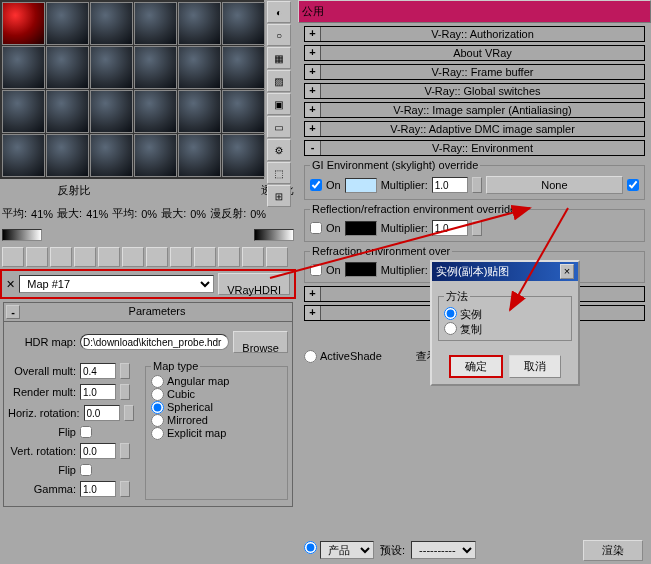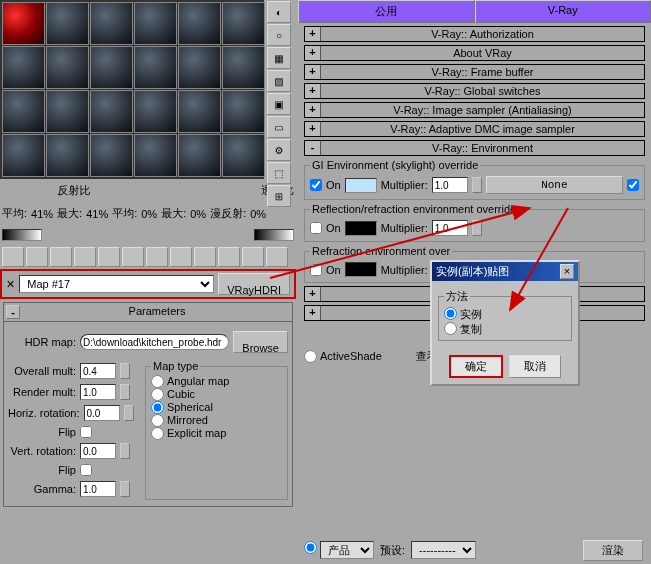--- a/index.html
+++ b/index.html
@@ -23,28 +23,28 @@
 .rollout-hdr .pm { width: 14px; border: 1px outset #ccc; background: #bbb; margin-right: 4px; font-weight: bold; }
 .rollout-body { padding: 4px; }
 .field-row { display: flex; align-items: center; gap: 4px; margin: 5px 0; font-size: 11px; }
 .field-row label { text-align: right; min-width: 68px; }
 .num-input { width: 36px; height: 16px; background: #fff; border: 1px inset #888; padding: 0 2px; font-size: 10px; }
 .txt-input { height: 16px; background: #fff; border: 1px inset #888; padding: 0 2px; font-size: 10px; }
 .spin { width: 10px; height: 16px; background: #bbb; border: 1px outset #ccc; }
 fieldset.grp { border: 1px solid #888; padding: 3px 5px; margin: 2px 0; }
 fieldset.grp legend { font-size: 11px; padding: 0 2px; }
 .tab-row { display: flex; }
-.tab { flex: 1; background: #8b5cf6; border: 1px outset #ccc; text-align: center; padding: 3px; }
+.tab { flex: 1; background: #be185d; border: 1px outset #ccc; padding: 3px; }
 .vr-roll { border: 1px solid #000; margin: 3px 6px; display: flex; background: #a8a8a8; }
 .vr-roll .pm { width: 16px; text-align: center; border-right: 1px solid #555; font-weight: bold; background: #bbb; }
 .vr-roll .ttl { flex: 1; text-align: center; padding: 1px; }
 .env-row { display: flex; align-items: center; gap: 4px; margin: 2px 0; }
 .chk { width: 12px; height: 12px; }
 .swatch { width: 32px; height: 15px; border: 1px inset #888; }
-.none-btn { flex: 1; background: #c0c0c0; border: 1px outset #ddd; height: 18px; text-align: center; padding: 1px; font-family: Liberation Mono, monospace; }
+.none-btn { flex: 1; background: #c0c0c0; border: 1px outset #ddd; height: 18px; text-align: center; padding: 1px; }
 .dialog { position: absolute; left: 430px; top: 260px; width: 150px; background: #c0c0c0; border: 2px outset #ddd; z-index: 10; }
 .dlg-title { background: linear-gradient(to right, #0a246a, #2860c0); color: #fff; padding: 2px 4px; display: flex; justify-content: space-between; font-size: 11px; }
 .dlg-body { padding: 6px; }
 .dlg-btns { display: flex; gap: 6px; justify-content: center; padding: 6px; }
 .dlg-btn { background: #e5e5e5; border: 1px outset #ddd; padding: 2px 14px; }
 .dlg-btn.hl { border: 2px solid #c00; }
 .red-box { border: 2px solid #c00; }
 .arrow-svg { position: absolute; pointer-events: none; z-index: 20; }
 .btm-row { position: absolute; bottom: 2px; left: 0; right: 0; display: flex; align-items: center; gap: 6px; padding: 3px 6px; background: #a8a8a8; }
 .btm-dd { background: #ddd; border: 1px inset #888; height: 18px; padding: 0 3px; min-width: 54px; }
@@ -209,21 +209,20 @@
             </div>
         </fieldset>
       </div>
     </div>
   </div>
 </div>
 
 <div class="right-panel">
   <div class="tab-row">
     <div class="tab">公用</div>
-    <div class="tab">V-Ray</div>
   </div>
   <div class="vr-roll">
       <div class="pm">+</div>
       <div class="ttl">V-Ray:: Authorization</div>
     </div>
   <div class="vr-roll">
       <div class="pm">+</div>
       <div class="ttl">About VRay</div>
     </div>
   <div class="vr-roll">

